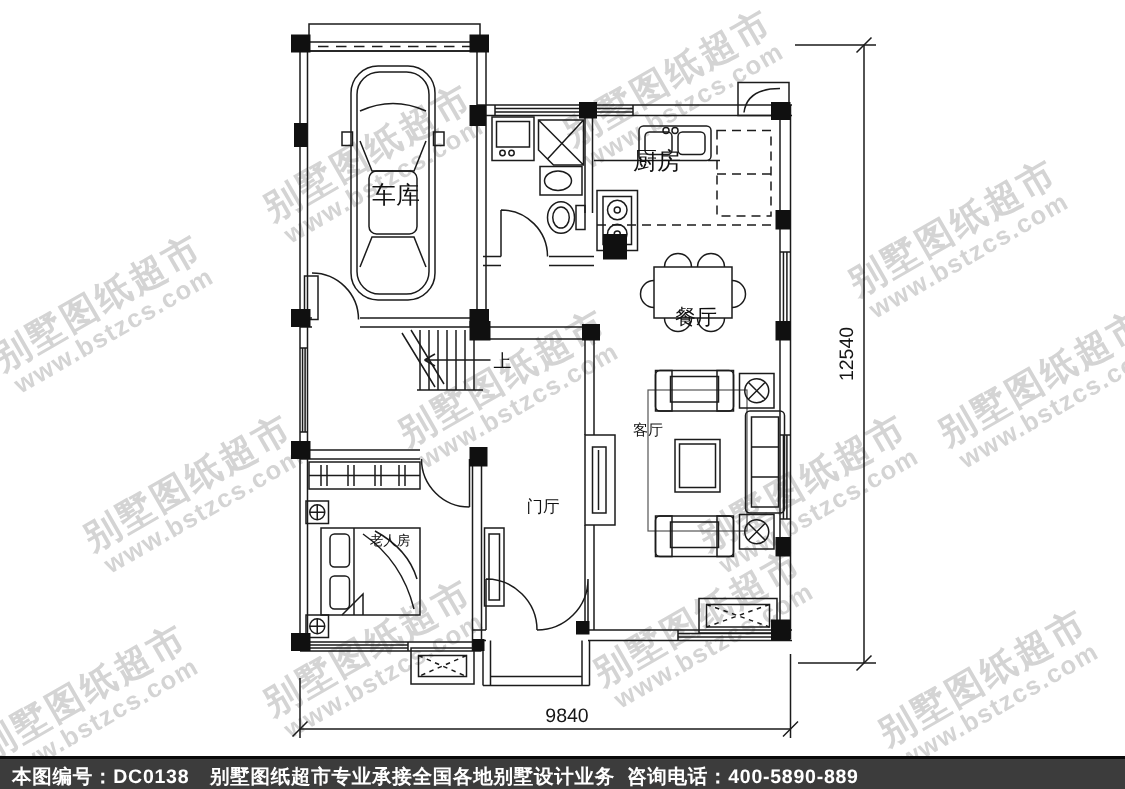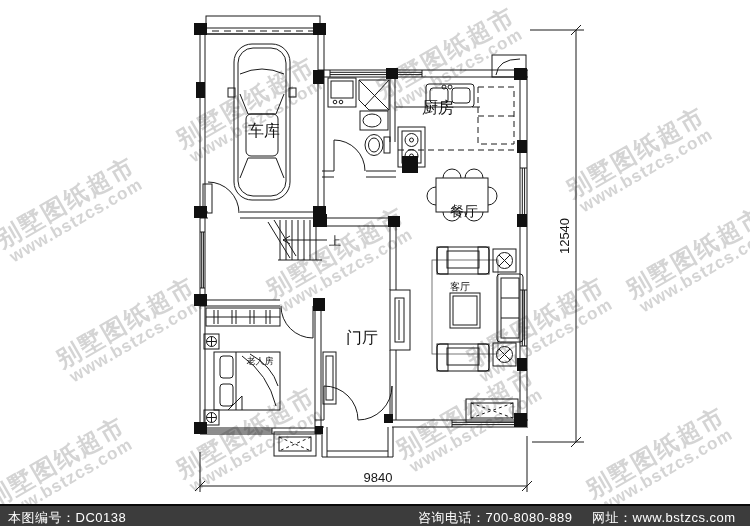--- a/index.html
+++ b/index.html
@@ -15,21 +15,21 @@
   svg.plan{position:absolute;left:0;top:0;}
   
   .lbl{position:absolute;transform:translate(-50%,-50%);color:#101010;
        white-space:nowrap;font-family:"Liberation Sans",sans-serif;}
   .lbl.rot{transform:translate(-50%,-50%) rotate(-90deg);}
   .dim{font-size:13px;color:#161616;}
   
   .footer{position:absolute;left:0;top:504px;width:750px;height:22px;
           background:#3c3c3c;border-top:2px solid #0a0a0a;}
   .footer span{position:absolute;top:3px;color:#ffffff;font-size:13px;
-               font-weight:normal;letter-spacing:0.5px;white-space:nowrap;}
+               font-weight:bold;letter-spacing:0.5px;white-space:nowrap;}
 </style>
 </head>
 <body>
 
 <div class="stage">
 
   <div>
     <div class="wm" style="left:70px;top:210px">
         <span class="l1">别墅图纸超市</span>
         <span class="l2">www.bstzcs.com</span>
@@ -256,27 +256,27 @@
       <rect x="313" y="298" width="12" height="13"></rect>
       <rect x="194" y="422" width="13" height="12"></rect>
       <rect x="315" y="426" width="8" height="8"></rect>
       <rect x="384" y="414" width="9" height="9"></rect>
     </g>
   </svg>
 
   <span class="lbl" style="left:264px;top:131px;font-size:16px">车库</span>
   <span class="lbl" style="left:438px;top:108px;font-size:16px">厨房</span>
   <span class="lbl" style="left:464px;top:212px;font-size:14px">餐厅</span>
-  <span class="lbl" style="left:460px;top:287px;font-size:10px">客厅</span>
-  <span class="lbl" style="left:362px;top:338px;font-size:16px">门厅</span>
+  <span class="lbl" style="left:432px;top:287px;font-size:10px">客厅</span>
+  <span class="lbl" style="left:362px;top:338px;font-size:11px">门厅</span>
   <span class="lbl" style="left:260px;top:361px;font-size:9px">老人房</span>
   <span class="lbl" style="left:335px;top:241px;font-size:12px">上</span>
 
   <span class="lbl dim" style="left:378px;top:477px">9840</span>
   <span class="lbl dim rot" style="left:564px;top:236px">12540</span>
 
   <div class="footer">
     <span style="left:8px">本图编号：DC0138</span>
-    <span style="left:418px">咨询电话：700-8080-889</span>
-    <span style="left:592px">网址：www.bstzcs.com</span>
+    <span style="left:140px">别墅图纸超市专业承接全国各地别墅设计业务</span>
+    <span style="left:418px">咨询电话：400-5890-889</span>
   </div>
 
 </div>
 
 </body></html>

